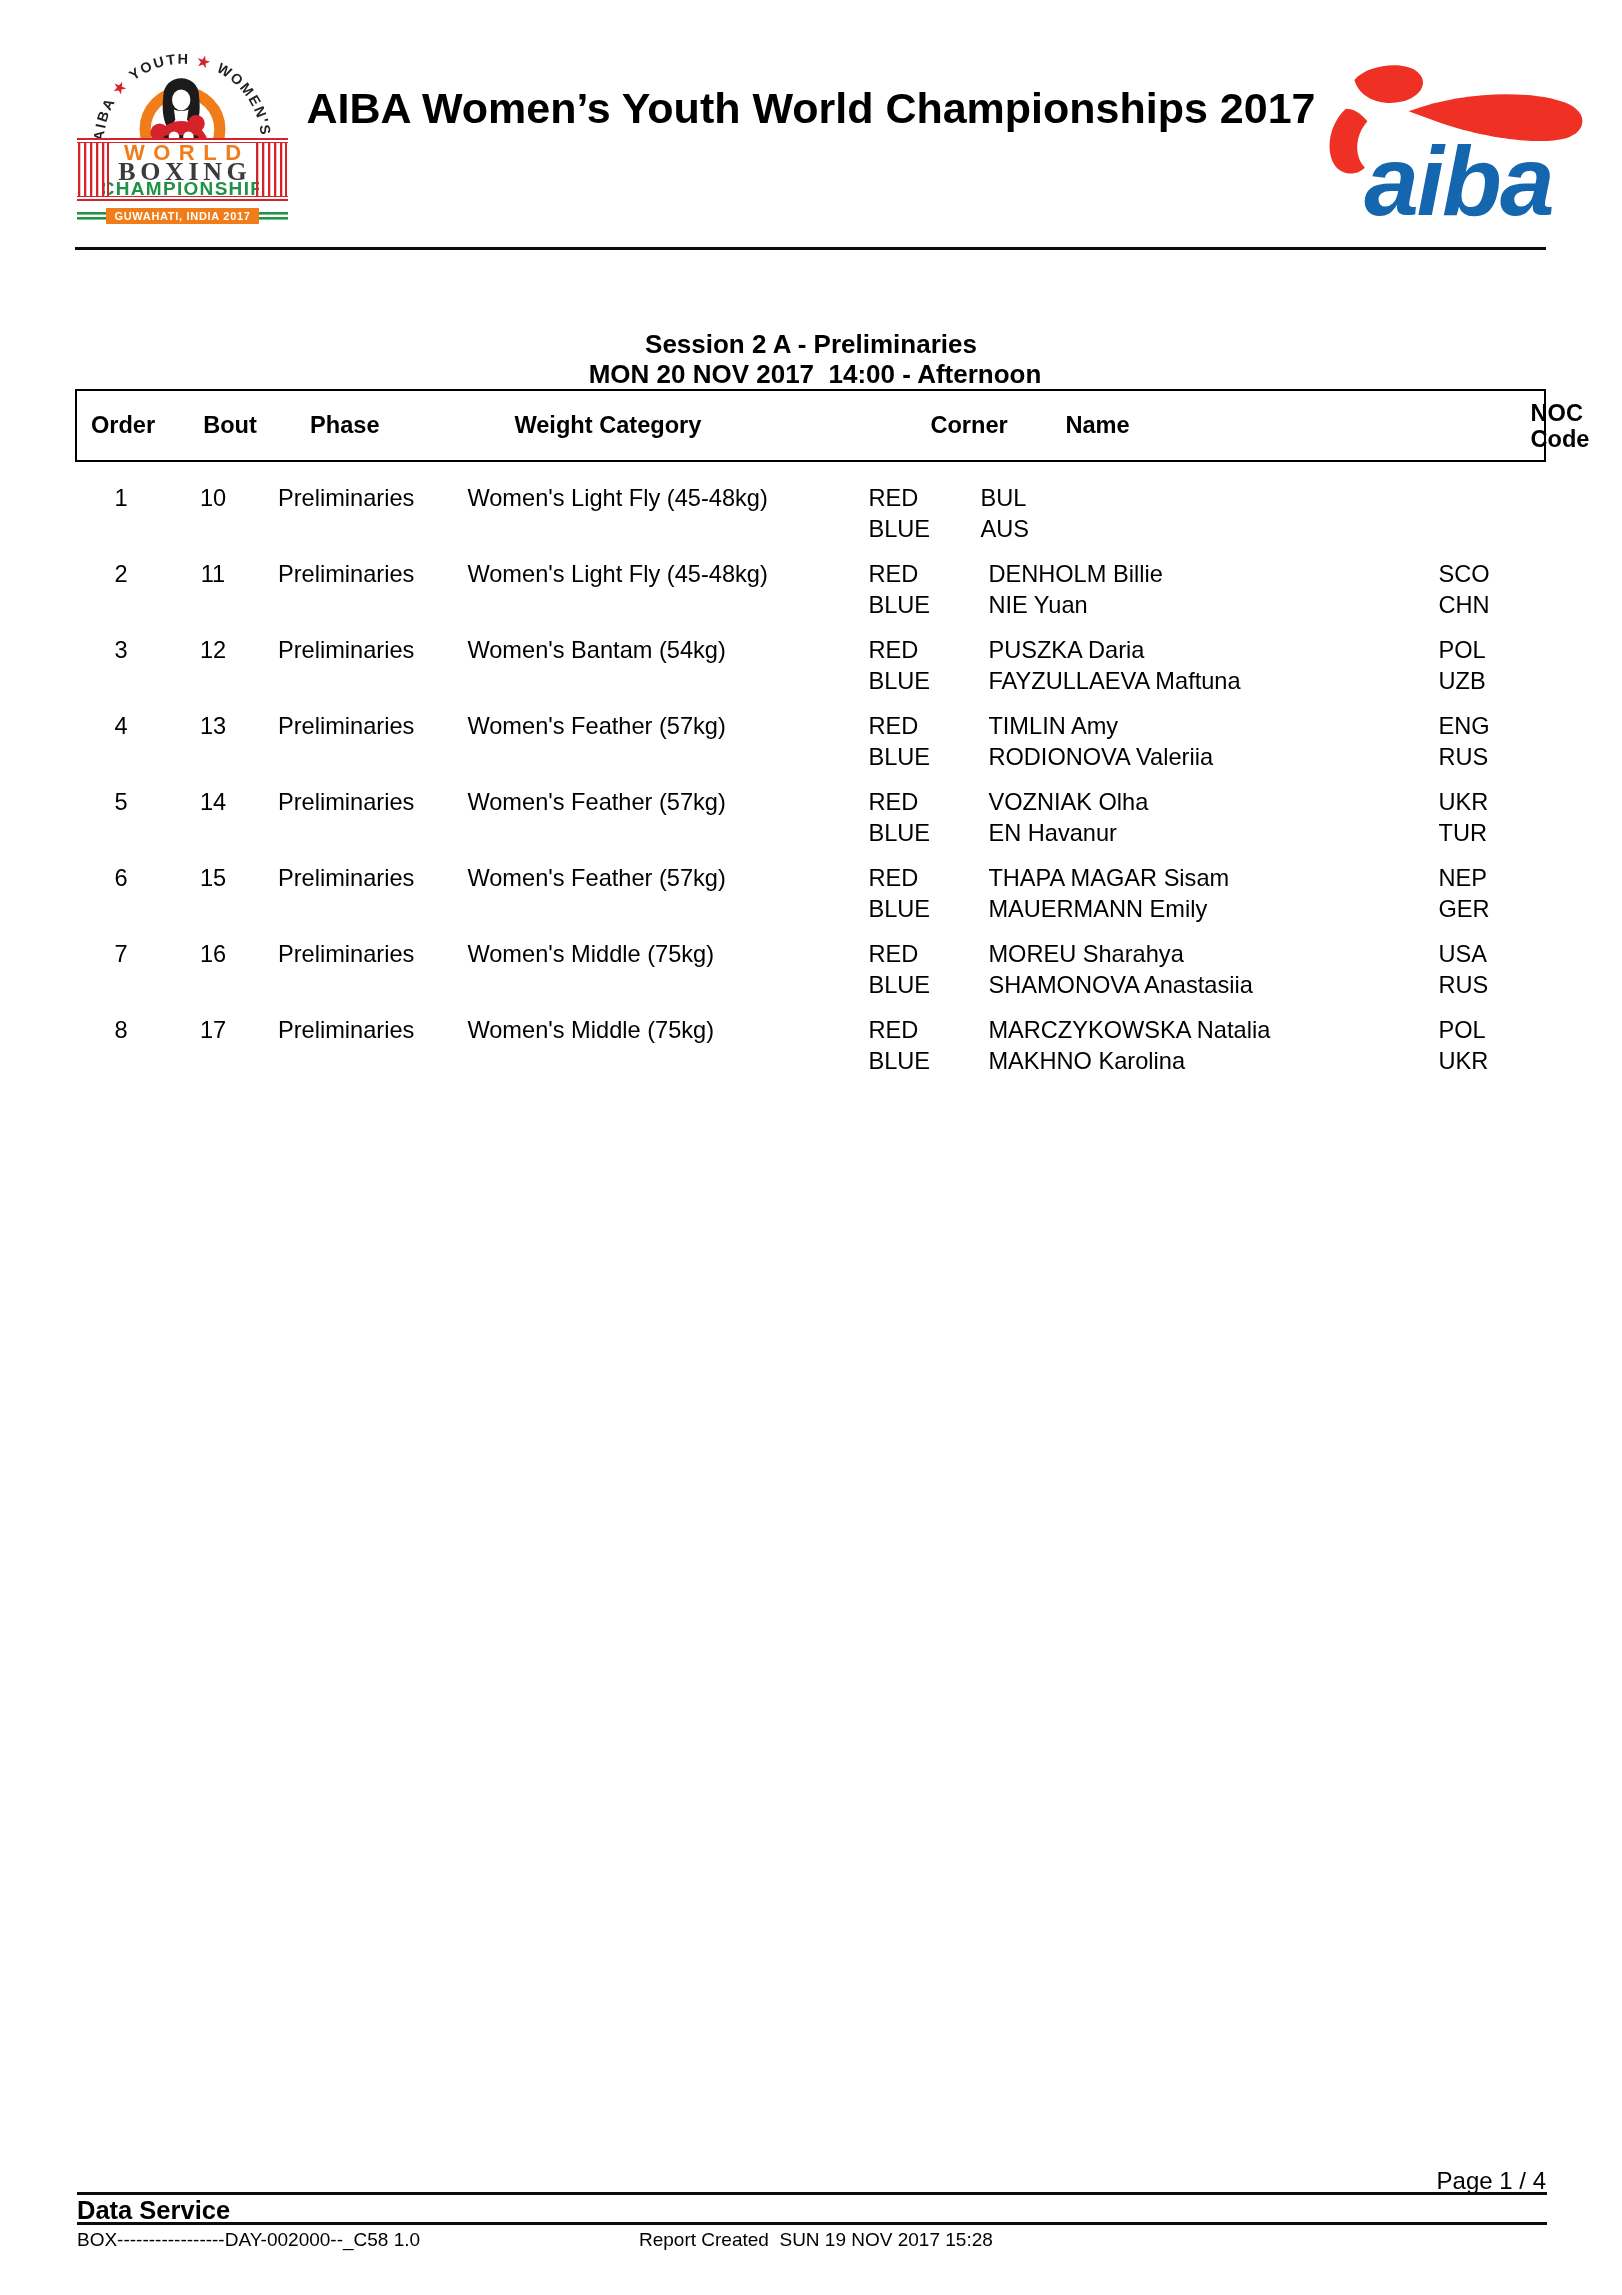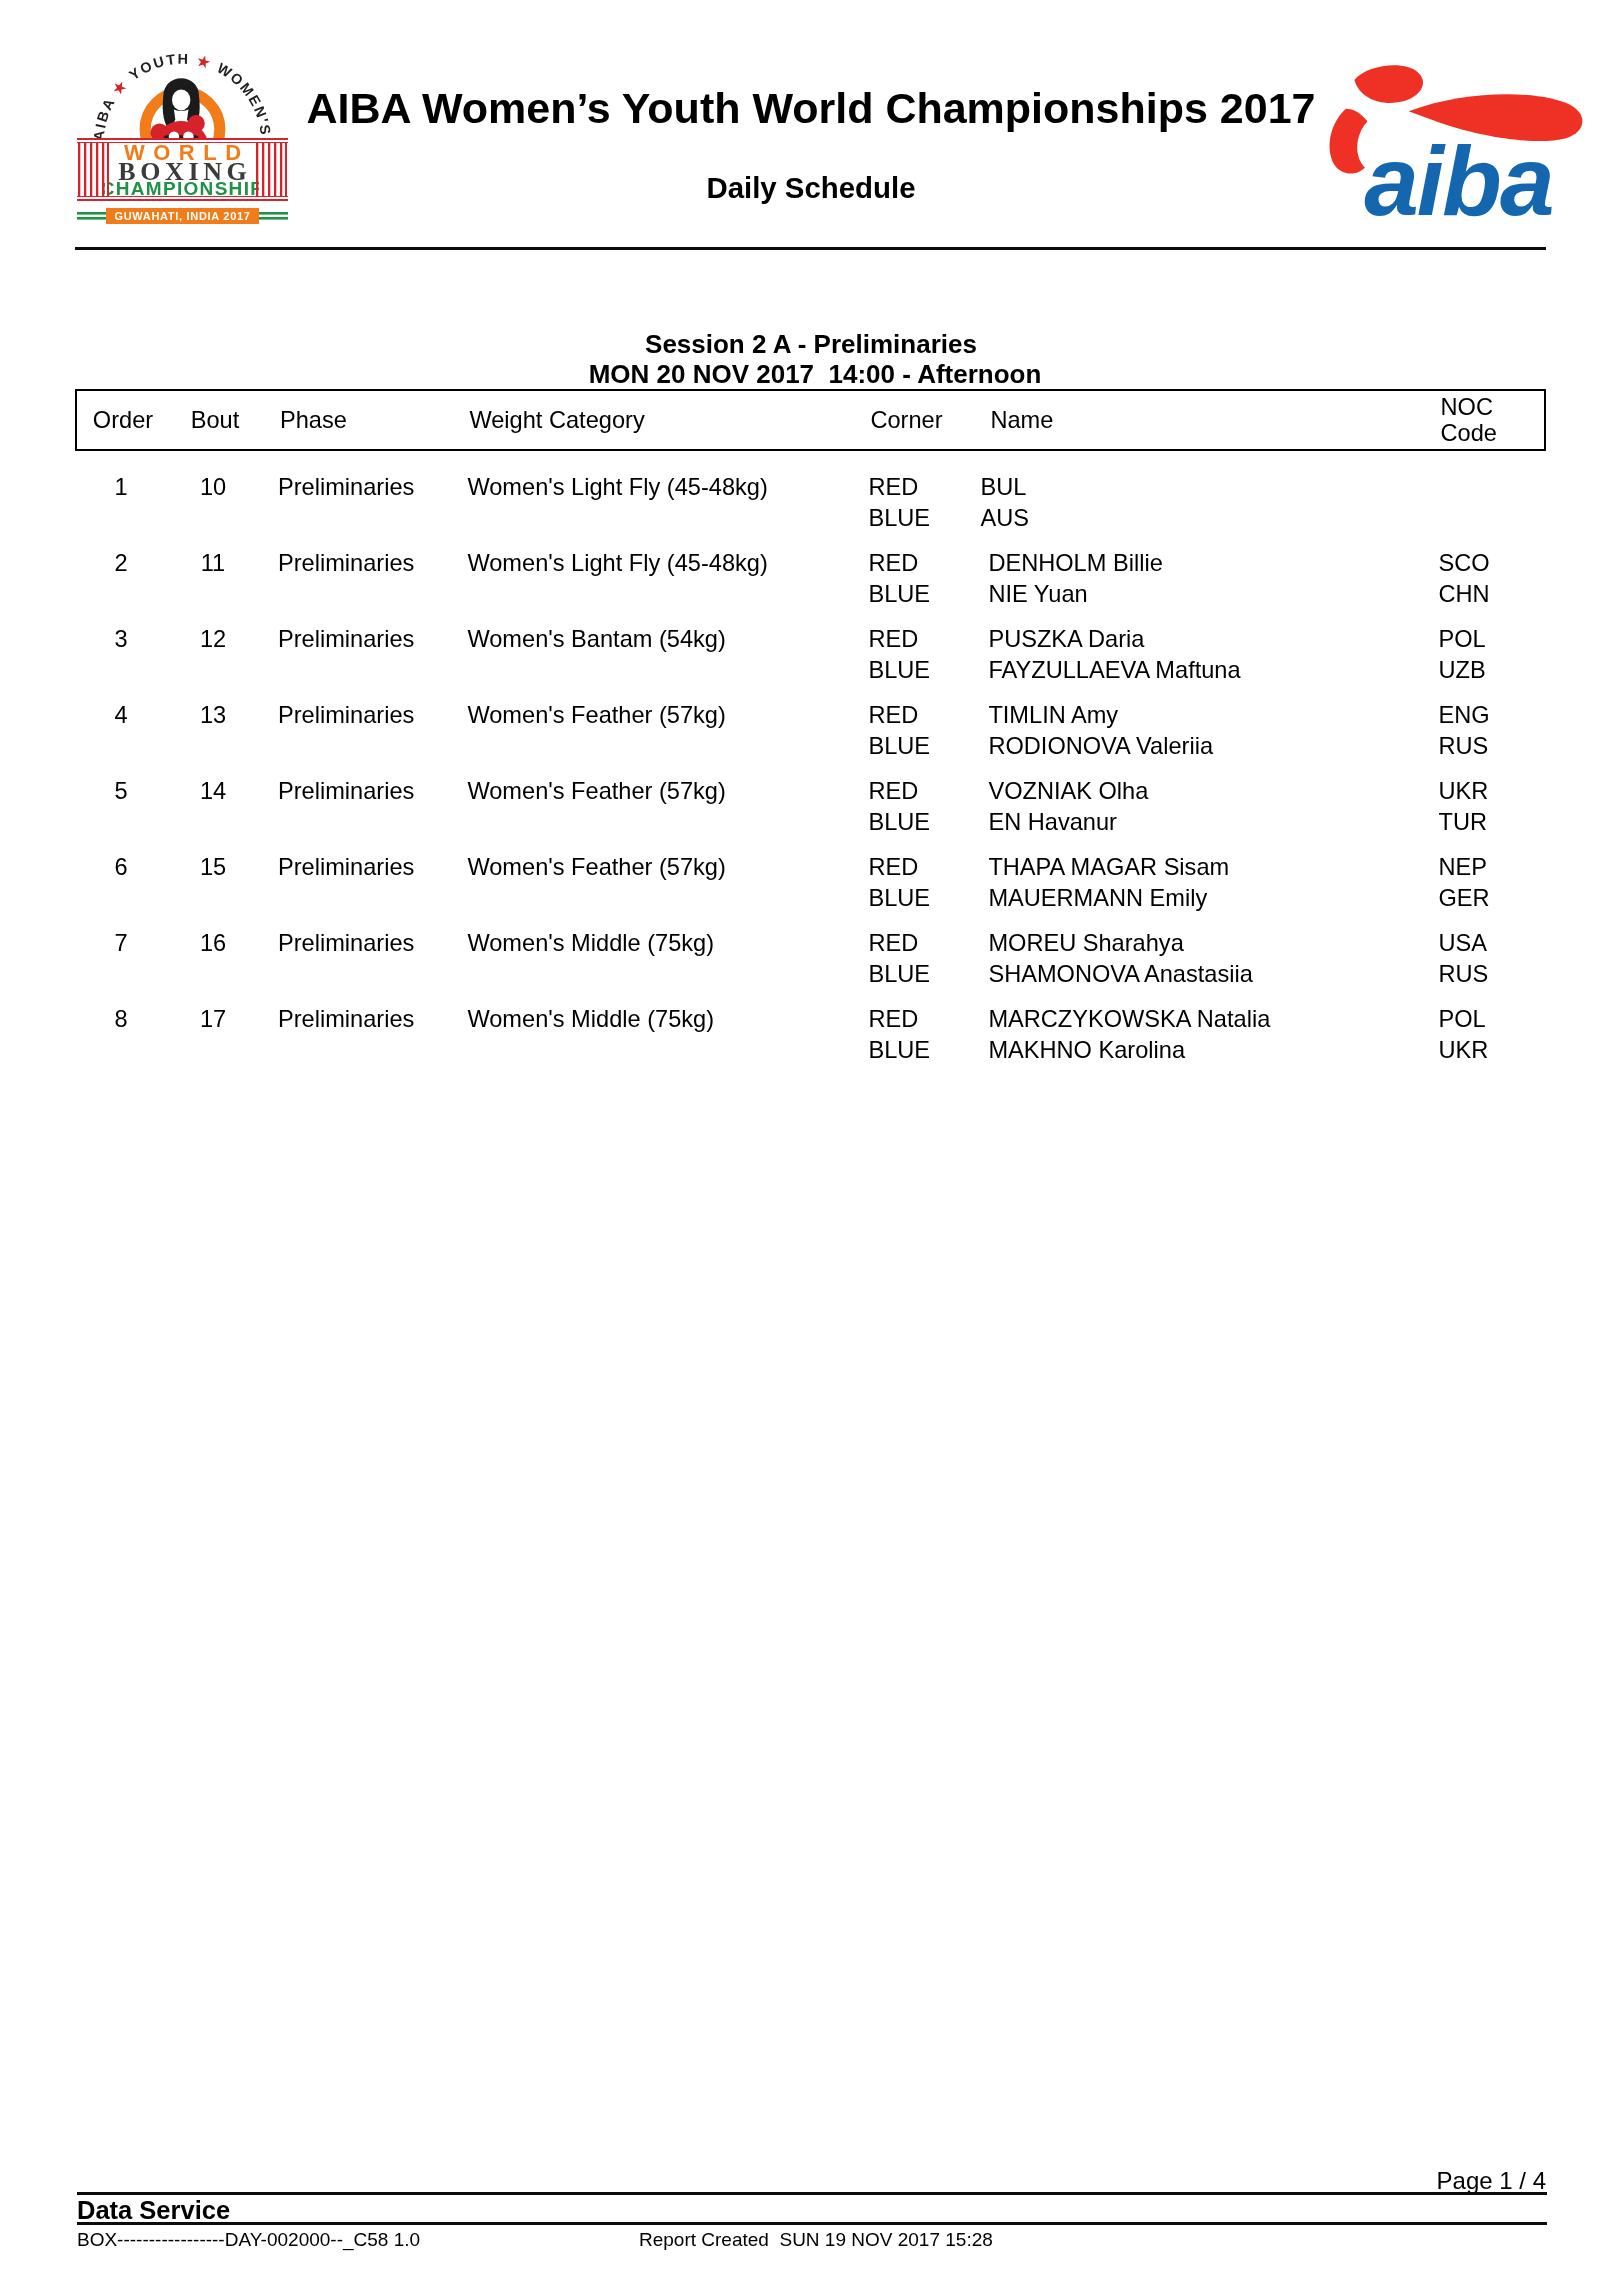--- a/index.html
+++ b/index.html
@@ -57,22 +57,22 @@
   .aiba-logo { position:absolute; left:1305px; top:46px; width:285px; height:183px; }
 
   
   .session-title    { position:absolute; left:0; top:329px; width:100%; text-align:center; font-size:26px; line-height:30px; font-weight:bold; }
   .session-datetime { position:absolute; left:4px; top:359px; width:100%; text-align:center; font-size:26px; line-height:30px; font-weight:bold; }
 
   
   .sched-table { position:absolute; left:75px; top:389px; width:1471px; }
   .grid-cols { display:grid; grid-template-columns:92px 92px 196px 399px 118px 458px 1fr; }
   .thead {
-    box-sizing:border-box; border:2.6px solid #000; height:62px;
-    align-items:center; font-weight:normal; font-size:23.6px;
+    box-sizing:border-box; border:2.6px solid #000; height:73px;
+    align-items:center; font-weight:bold; font-size:23.6px;gap:15px;
   }
   .thead .hc-order, .thead .hc-bout { text-align:center; }
   .hc-phase  { padding-left:19px; }
   .hc-weight { padding-left:12.4px; }
   .hc-corner { padding-left:14.4px; }
   .hc-name   { padding-left:16.4px; }
   .hc-noc    { padding-left:8.5px; line-height:26px; }
   .tbody { margin-top:3.3px; }
   .bout-row { height:76px; box-sizing:border-box; padding-top:17.7px; align-items:start; font-size:23.6px; line-height:31px; }
   .c-order, .c-bout { text-align:center; }
@@ -127,21 +127,20 @@
       <div class="badge-championship">CHAMPIONSHIP</div>
     </div>
     <div class="badge-banner">
       <div class="stripe"></div>
       <div class="plate">GUWAHATI, INDIA 2017</div>
       <div class="stripe"></div>
     </div>
   </div>
 
   <div class="doc-title">AIBA Women’s Youth World Championships 2017</div>
-  <div class="doc-subtitle">Daily Schedule</div>
 
   <div class="aiba-logo">
     <svg width="285" height="183" viewBox="0 0 435 280">
       <path d="M75,52 C95,28 152,22 172,40 C190,56 176,78 148,85 C118,92 84,82 75,52 Z" fill="#ee3124"></path>
       <path d="M62,96 C38,118 30,156 44,181 C55,199 80,199 91,186 C74,168 76,136 95,115 C85,103 74,96 62,96 Z" fill="#ee3124"></path>
       <path d="M158,100 C248,66 360,68 405,90 C433,105 429,132 399,141 C350,154 258,136 205,117 L158,100 Z" fill="#ee3124"></path>
       <text x="90" y="258" font-family="Liberation Sans, sans-serif" font-size="150" font-weight="bold" font-style="italic" letter-spacing="-3" fill="#1466ae">aiba</text>
     </svg>
   </div>
 

